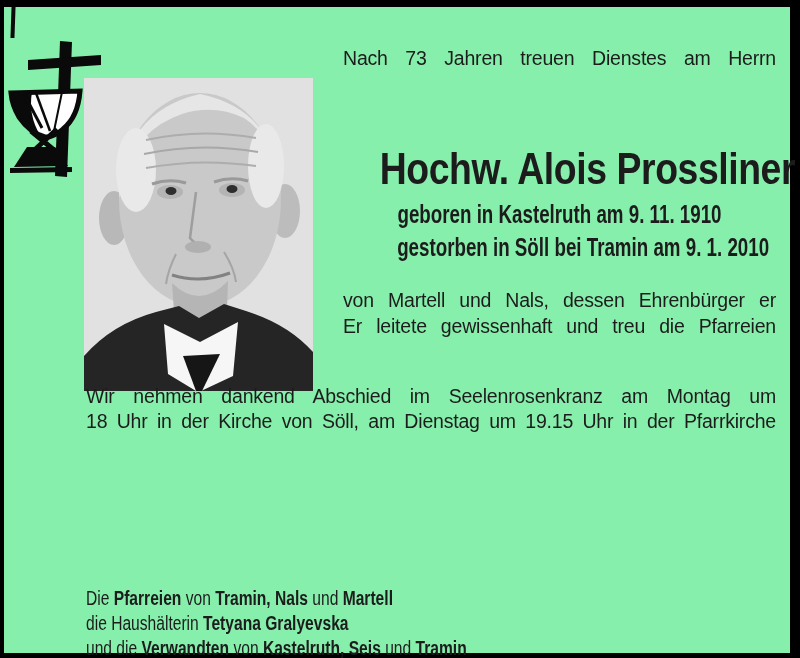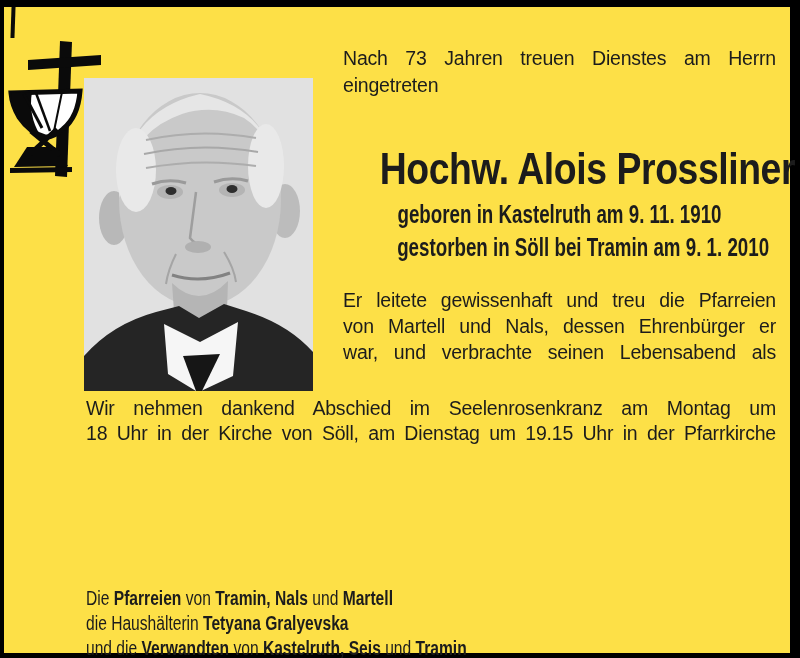--- a/index.html
+++ b/index.html
@@ -1,20 +1,20 @@
 <!DOCTYPE html>
 <html><head>
 <meta charset="utf-8">
 <style>
   * { margin: 0; padding: 0; box-sizing: border-box; }
   html, body { background: #888; }
   #page {
     position: relative;
     width: 800px; height: 658px;
-    background: #fde047;
+    background: #86efac;
     font-family: "Liberation Sans", "DejaVu Sans", sans-serif;
     color: #1c1c1c;
     overflow: hidden;
   }
   
   .frame-band { position: absolute; background: #000; }
   #frame-top    { left: 0; top: 0; width: 800px; height: 7px; }
   #frame-bottom { left: 0; top: 653px; width: 800px; height: 5px; }
   #frame-left   { left: 0; top: 0; width: 4px; height: 658px; }
   #frame-right  { left: 790px; top: 0; width: 10px; height: 658px; }
@@ -43,21 +43,21 @@
     letter-spacing: -0.5px;
   }
   .date-line {
     font-size: 25px; font-weight: bold;
     line-height: 28px; text-align: center; white-space: nowrap;
     transform: scaleX(0.75); transform-origin: 50% 50%;
   }
   #birth-line { top: 200px; }
   #death-line { top: 233px; }
   #life { top: 287px; line-height: 26px; }
-  #funeral { top: 396px; line-height: 25px; }
+  #funeral { top: 384px; line-height: 25px; }
 
   #closing { top: 550px; line-height: 25px; font-size: 20px; margin-top: 36px; }
   .closing-line {
     white-space: nowrap;
     transform: scaleX(0.78); transform-origin: 0 50%;
   }
   .closing-line b { font-weight: bold; }
 </style>
 </head>
 <body>
@@ -135,32 +135,30 @@
 
     <path d="M0,313 L0,278 Q28,246 72,234 L95,228 L115,240 L140,226 L162,233 Q204,246 229,274 L229,313 Z" fill="#252525"></path>
 
     <path d="M80,246 L116,264 L154,244 L149,298 L117,313 L112,313 L84,296 Z" fill="#f6f6f6"></path>
 
     <path d="M99,278 L136,276 L118,313 L112,313 Z" fill="#161616"></path>
   </svg>
 
   <div id="intro" class="col body-text">
     <div class="jline">Nach 73 Jahren treuen Dienstes am Herrn</div>
-    <div class="jline-last">eingetreten</div>
   </div>
 
   <div id="deceased-name" class="col">Hochw. Alois Prossliner</div>
 
   <div id="birth-line" class="col date-line">geboren in Kastelruth am 9. 11. 1910</div>
   <div id="death-line" class="col date-line">gestorben in Söll bei Tramin am 9. 1. 2010</div>
 
   <div id="life" class="col body-text">
+    <div class="jline">von Martell und Nals, dessen Ehrenbürger er</div>
     <div class="jline">Er leitete gewissenhaft und treu die Pfarreien</div>
-    <div class="jline">von Martell und Nals, dessen Ehrenbürger er</div>
-    <div class="jline">war, und verbrachte seinen Lebensabend als</div>
   </div>
 
   <div id="funeral" class="full body-text">
     <div class="jline">Wir nehmen dankend Abschied im Seelenrosenkranz am Montag um</div>
     <div class="jline">18 Uhr in der Kirche von Söll, am Dienstag um 19.15 Uhr in der Pfarrkirche</div>
   </div>
 
   <div id="closing" class="full">
     <div class="closing-line"><span>Die </span><b>Pfarreien</b><span> von </span><b>Tramin, Nals</b><span> und </span><b>Martell</b></div>
     <div class="closing-line"><span>die Haushälterin </span><b>Tetyana Gralyevska</b></div>

